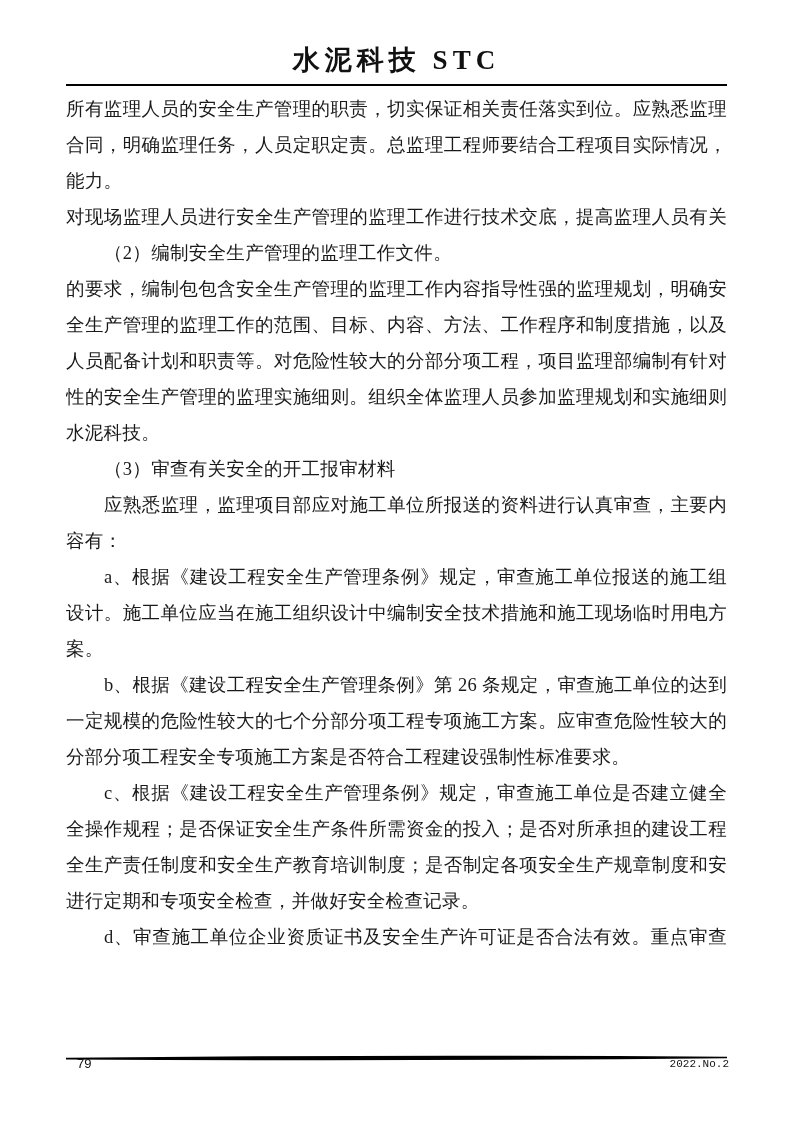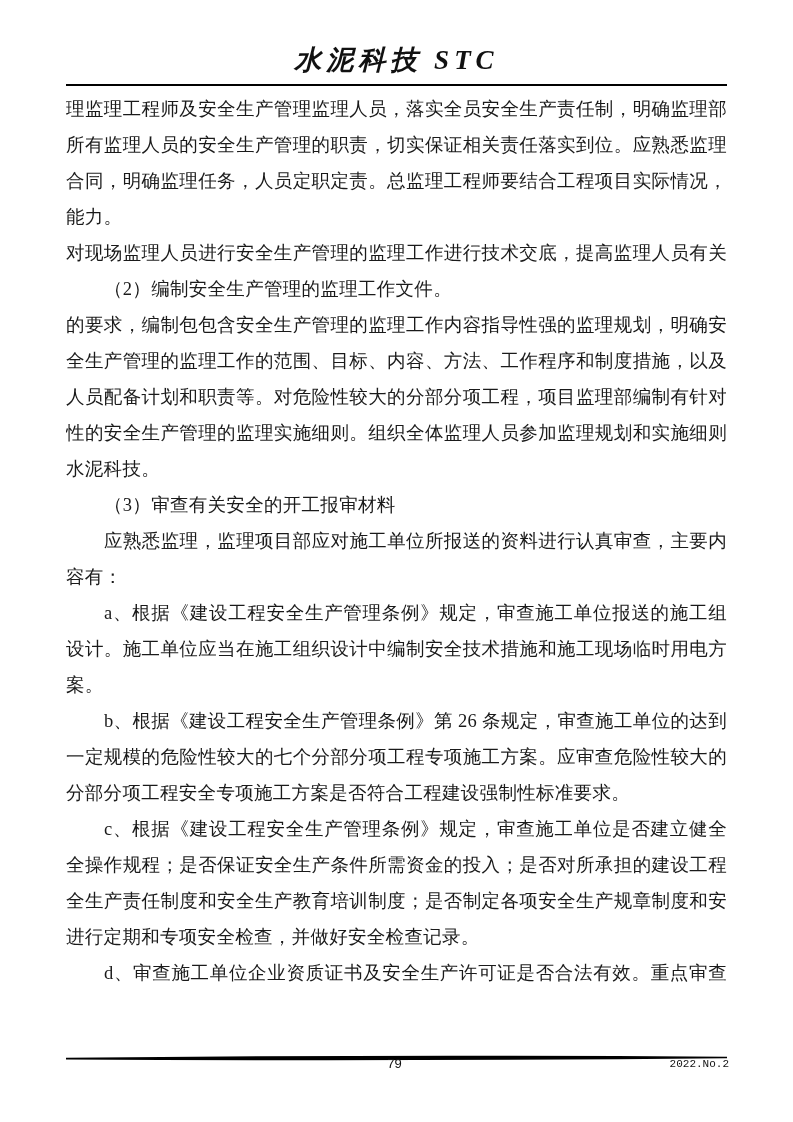--- a/index.html
+++ b/index.html
@@ -16,21 +16,20 @@
     font-family: "Liberation Serif", "DejaVu Serif", serif;
     color: #1a1a1a;
   }
   .header-title {
     position: absolute;
     top: 42px;
     left: 0;
     width: 100%;
     text-align: center;
     font-size: 27px;
-    font-style: italic;
     font-weight: 600;
     letter-spacing: 5px;
     color: #111111;
   }
   .header-rule {
     position: absolute;
     top: 84px;
     left: 66px;
     width: 661px;
     height: 2px;
@@ -61,23 +60,22 @@
   .footer-rule {
     position: absolute;
     top: 1048px;
     left: 66px;
     width: 661px;
     height: 8px;
   }
   .footer-page-number {
     position: absolute;
     top: 1056px;
-    left: 64px;
+    left: 77px;
     width: 661px;
-    text-align: center;
     font-family: "Liberation Sans", "DejaVu Sans", sans-serif;
     font-size: 13px;
     color: #111111;
   }
   .footer-issue {
     position: absolute;
     top: 1058px;
     right: 64px;
     font-family: Liberation Mono, monospace;
     font-size: 11px;
@@ -87,21 +85,20 @@
 </head>
 <body>
 
 <div class="page">
 
   <div class="header-title">水泥科技 STC</div>
 
   <div class="header-rule"></div>
 
   <div class="body-text">
-      <div class="tline just">理监理工程师及安全生产管理监理人员，落实全员安全生产责任制，明确监理部</div>
       <div class="tline just">所有监理人员的安全生产管理的职责，切实保证相关责任落实到位。应熟悉监理</div>
       <div class="tline just">合同，明确监理任务，人员定职定责。总监理工程师要结合工程项目实际情况，</div>
       <div class="tline">能力。</div>
       <div class="tline just">对现场监理人员进行安全生产管理的监理工作进行技术交底，提高监理人员有关</div>
       <div class="tline ind">（2）编制安全生产管理的监理工作文件。</div>
       <div class="tline just">的要求，编制包包含安全生产管理的监理工作内容指导性强的监理规划，明确安</div>
       <div class="tline just">全生产管理的监理工作的范围、目标、内容、方法、工作程序和制度措施，以及</div>
       <div class="tline just">人员配备计划和职责等。对危险性较大的分部分项工程，项目监理部编制有针对</div>
       <div class="tline just">性的安全生产管理的监理实施细则。组织全体监理人员参加监理规划和实施细则</div>
       <div class="tline">水泥科技。</div>

